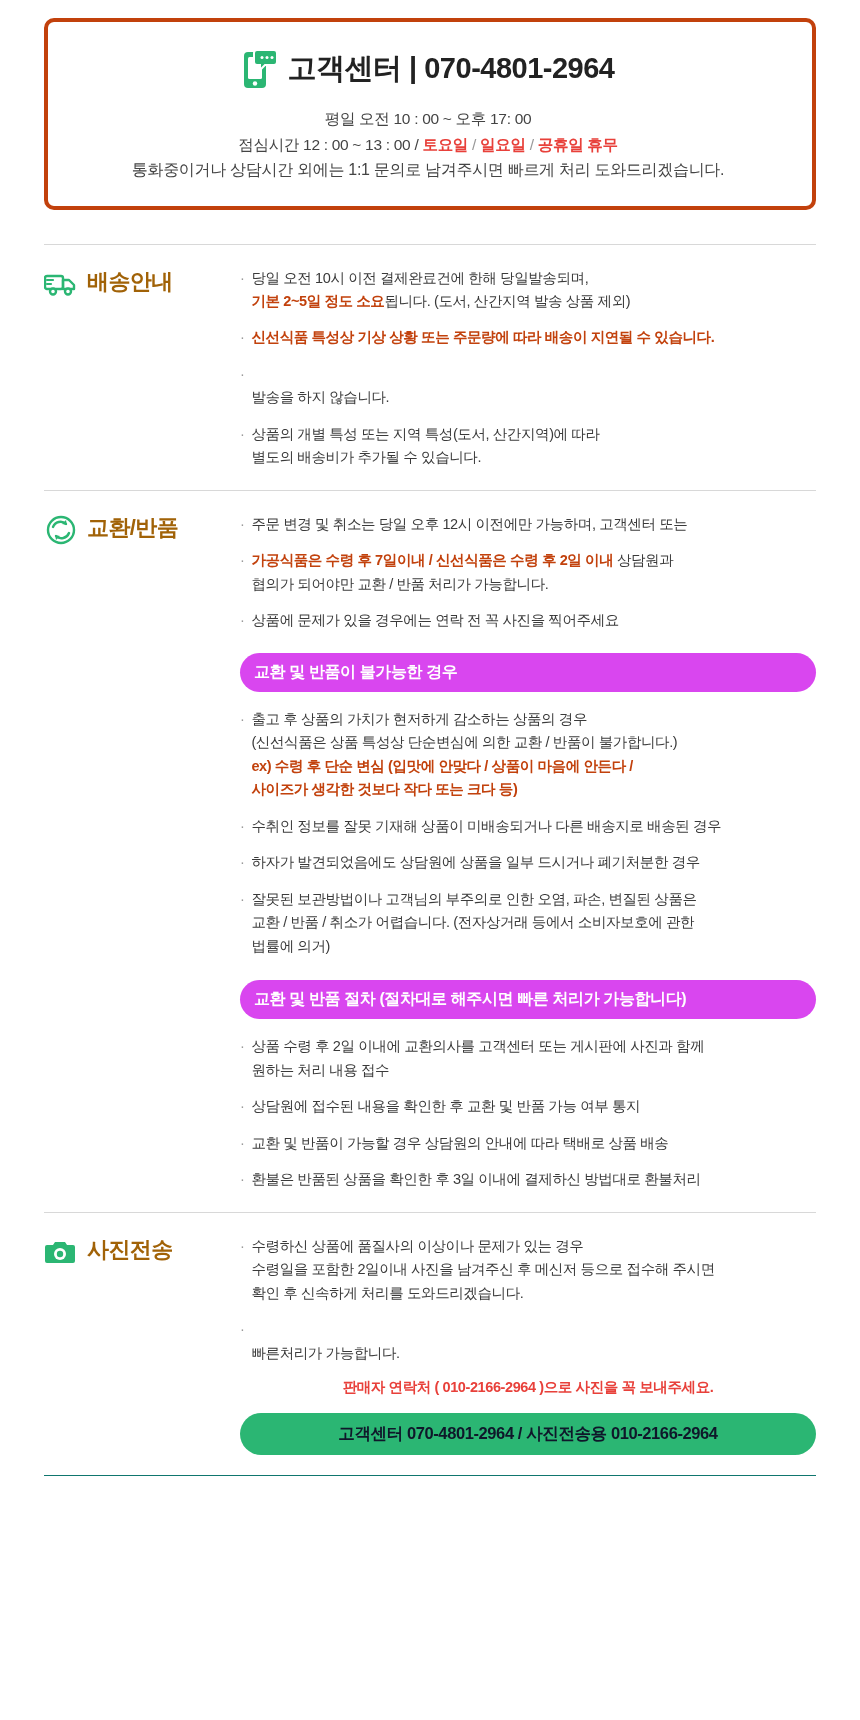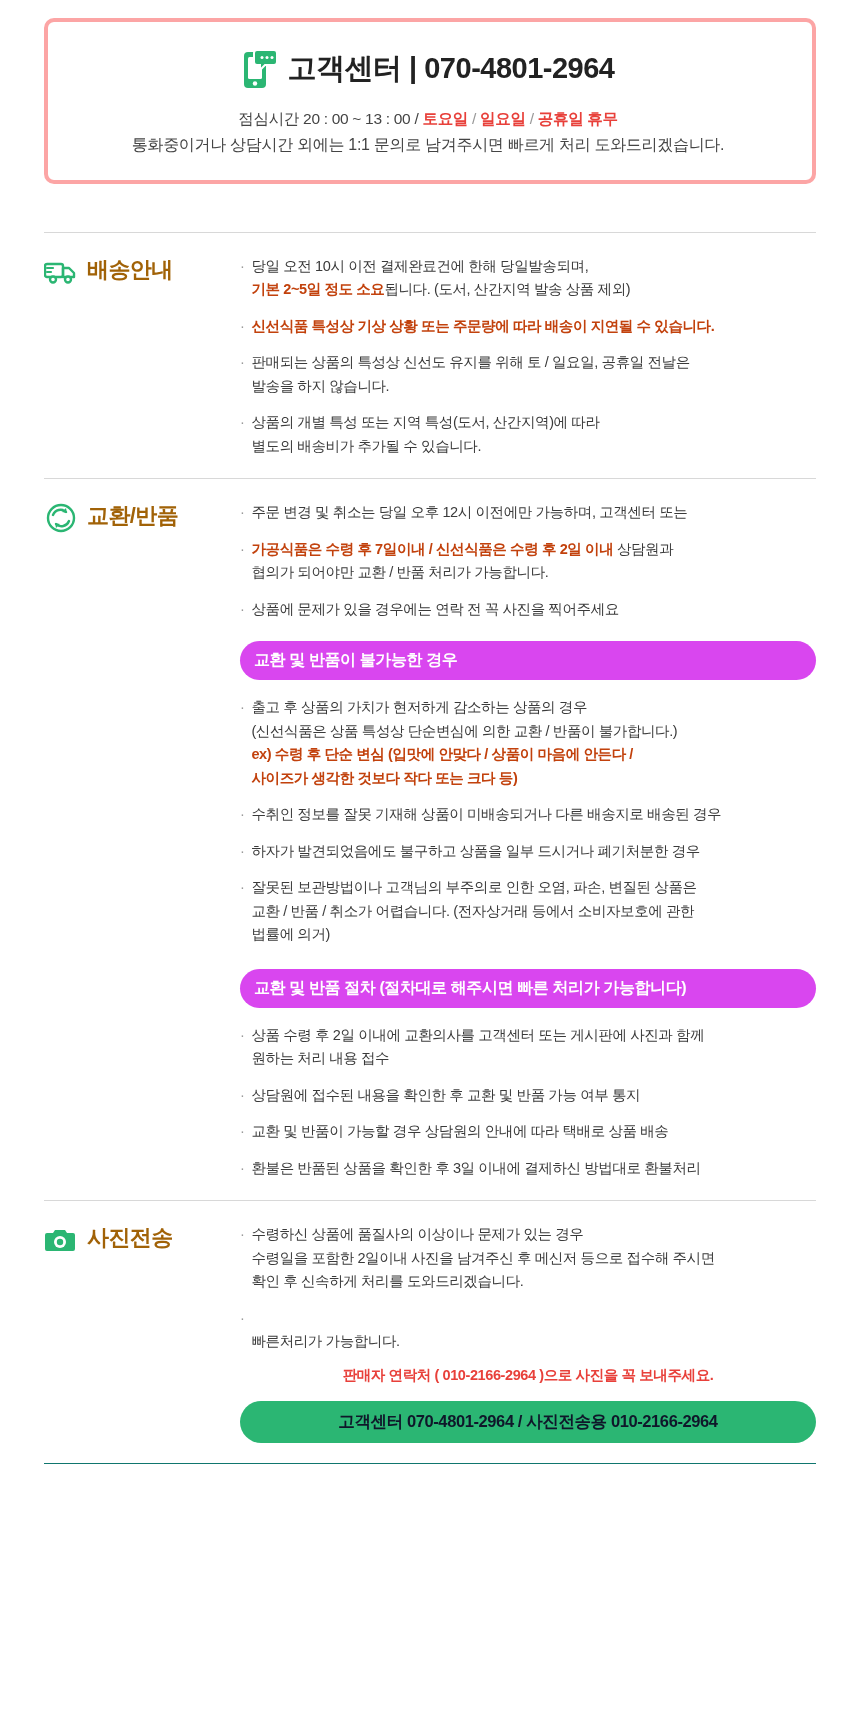--- a/index.html
+++ b/index.html
@@ -15,25 +15,25 @@
     color: #333333;
     -webkit-font-smoothing: antialiased;
   }
   .page {
     width: 860px;
     padding: 18px 44px 14px 44px;
   }
 
   
   .cs-box {
-    border: 4px solid #fca5a5;
+    border: 4px solid #c2410c;
     border-radius: 10px;
     padding: 26px 20px 22px 16px;
     text-align: center;
-    margin-bottom: 48px;
+    margin-bottom: 34px;
   }
   .cs-title-row {
     display: flex;
     align-items: center;
     justify-content: center;
     gap: 10px;
     margin-bottom: 16px;
   }
   .cs-icon { width: 36px; height: 42px; flex: none; }
   .cs-title {
@@ -141,22 +141,23 @@
           <rect x="6" y="9" width="14" height="22" rx="1.5" fill="#ffffff"></rect>
           <circle cx="13" cy="35.5" r="2.2" fill="#ffffff"></circle>
           <path d="M15 2 h17 a3 3 0 0 1 3 3 v9 a3 3 0 0 1 -3 3 h-9 l-5 5 v-5 h-3 a3 3 0 0 1 -3 -3 v-9 a3 3 0 0 1 3 -3 z" fill="#2bb673" stroke="#ffffff" stroke-width="2"></path>
           <circle cx="20" cy="9.5" r="1.5" fill="#ffffff"></circle>
           <circle cx="25" cy="9.5" r="1.5" fill="#ffffff"></circle>
           <circle cx="30" cy="9.5" r="1.5" fill="#ffffff"></circle>
         </svg>
       </span>
       <span class="cs-title">고객센터 | 070-4801-2964</span>
     </div>
+    <div class="cs-line">평일 오전 10 : 00 ~ 오후 17: 00</div>
     <div class="cs-line">
-      <span>점심시간 20 : 00 ~ 13 : 00 / </span><span class="red">토요일</span><span class="sep"> / </span><span class="red">일요일</span><span class="sep"> / </span><span class="red">공휴일 휴무</span>
+      <span>점심시간 12 : 00 ~ 13 : 00 / </span><span class="red">토요일</span><span class="sep"> / </span><span class="red">일요일</span><span class="sep"> / </span><span class="red">공휴일 휴무</span>
     </div>
     <div class="cs-line big">통화중이거나 상담시간 외에는 1:1 문의로 남겨주시면 빠르게 처리 도와드리겠습니다.</div>
   </div>
 
   <div class="section">
     <div class="sec-head">
       <span class="sec-icon">
         <svg viewBox="0 0 34 30" width="34" height="30" aria-hidden="true">
           <rect x="1" y="7" width="18" height="13" rx="2" fill="none" stroke="#2bb673" stroke-width="2.4"></rect>
           <path d="M19 11 h6 l5 5 v4 h-11 z" fill="none" stroke="#2bb673" stroke-width="2.4" stroke-linejoin="round"></path>
@@ -181,21 +182,21 @@
       <div class="item">
         <span class="dot">·</span>
         <span class="txt">
           <b>신선식품 특성상 기상 상황 또는 주문량에 따라 배송이 지연될 수 있습니다.</b>
         </span>
       </div>
 
       <div class="item">
         <span class="dot">·</span>
         <span class="txt">
-          <span>판매되는 상품의 특성상 신선도 유지를 위해 토 / 일요일, 공휴일 전날은</span><br>
+          <br>
           <span>발송을 하지 않습니다.</span>
         </span>
       </div>
 
       <div class="item">
         <span class="dot">·</span>
         <span class="txt">
           <span>상품의 개별 특성 또는 지역 특성(도서, 산간지역)에 따라</span><br>
           <span>별도의 배송비가 추가될 수 있습니다.</span>
         </span>
@@ -256,21 +257,21 @@
       <div class="item">
         <span class="dot">·</span>
         <span class="txt">
           <span>수취인 정보를 잘못 기재해 상품이 미배송되거나 다른 배송지로 배송된 경우</span>
         </span>
       </div>
 
       <div class="item">
         <span class="dot">·</span>
         <span class="txt">
-          <span>하자가 발견되었음에도 불구하고 상품을 일부 드시거나 폐기처분한 경우</span>
+          <span>하자가 발견되었음에도 상담원에 상품을 일부 드시거나 폐기처분한 경우</span>
         </span>
       </div>
 
       <div class="item">
         <span class="dot">·</span>
         <span class="txt">
           <span>잘못된 보관방법이나 고객님의 부주의로 인한 오염, 파손, 변질된 상품은</span><br>
           <span>교환 / 반품 / 취소가 어렵습니다. (전자상거래 등에서 소비자보호에 관한</span><br>
           <span>법률에 의거)</span>
         </span>

